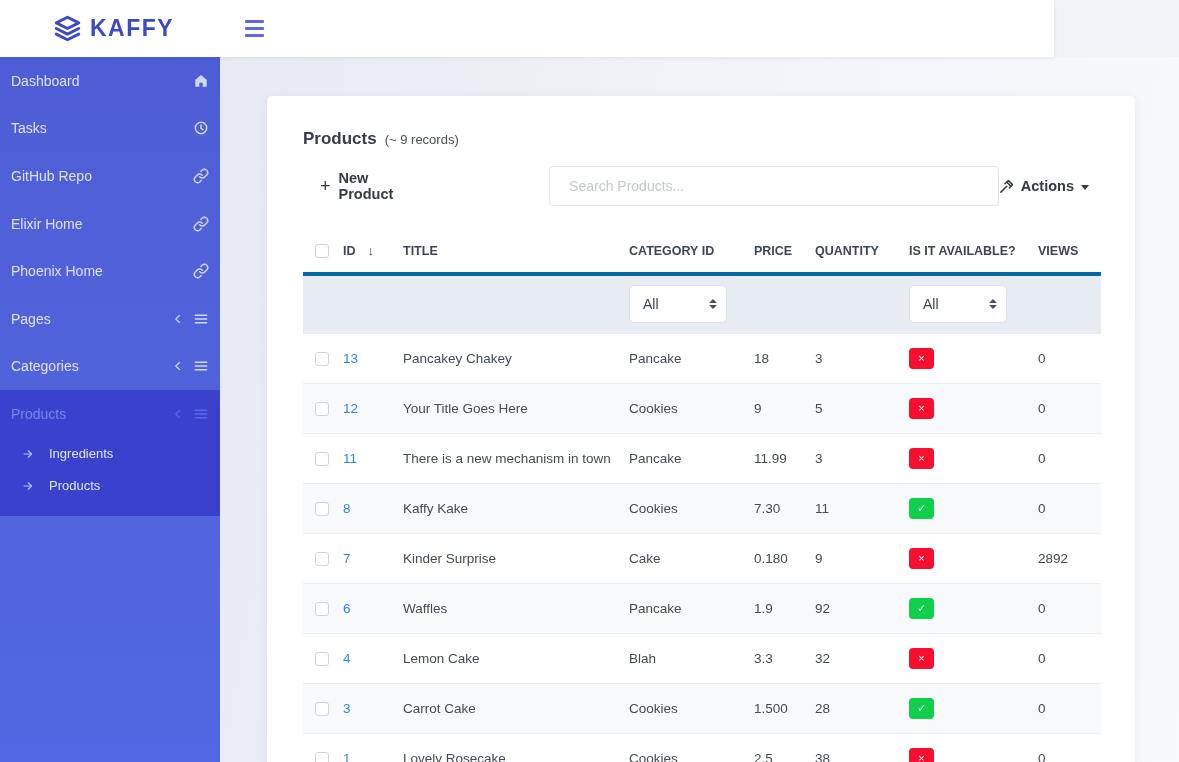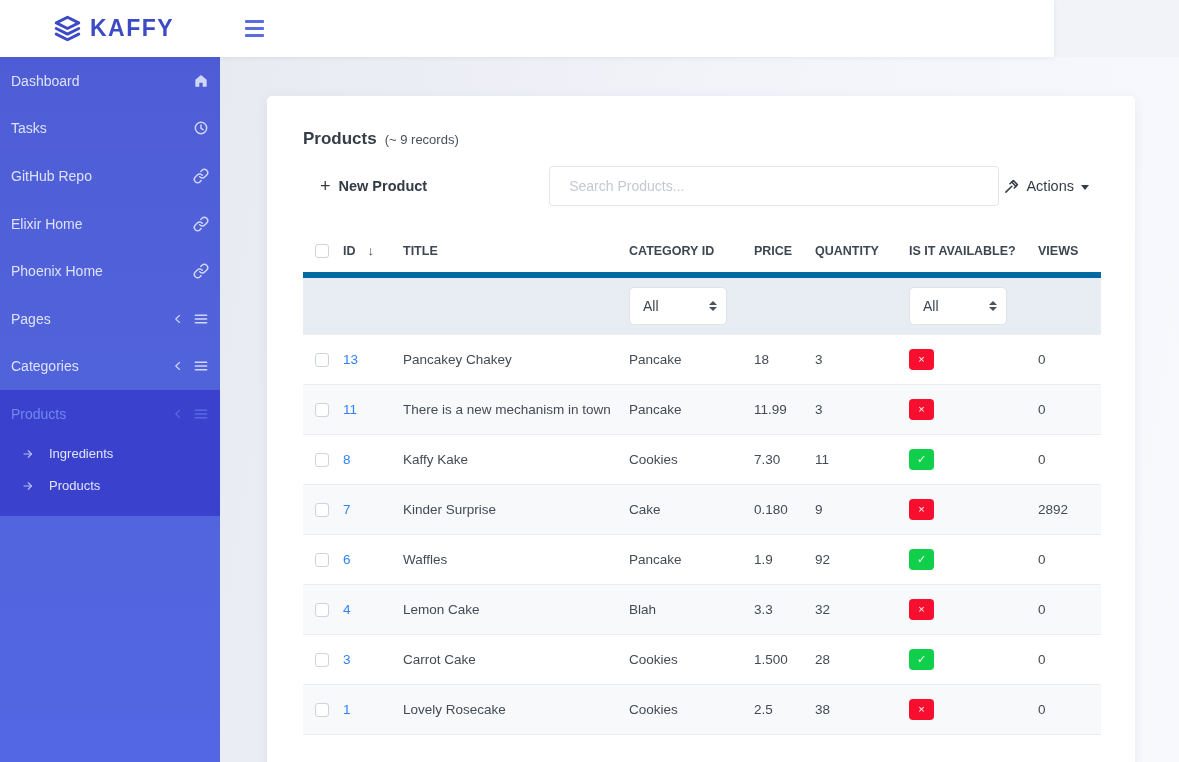--- a/index.html
+++ b/index.html
@@ -47,21 +47,21 @@
 
   .toolbar { display:flex; align-items:center; margin-top:17px; }
   .new-product { display:flex; align-items:center; gap:8px; margin-left:17px;
     font-size:14.5px; font-weight:700; color:#333b45; cursor:pointer; text-decoration:none; }
   .new-product .plus { font-weight:400; font-size:18px; line-height:14px; color:#333b45; }
   .search-input { margin-left:122px; width:450px; height:40px; border:1px solid #e2e5ea;
     border-radius:4px; padding:0 19px; font-size:14px; color:#3c434d; outline:none;
     font-family:"Liberation Sans", sans-serif; background:#fff; }
   .search-input::placeholder { color:#c3c8d1; }
   .actions-btn { margin-left:auto; margin-right:10px; display:flex; align-items:center; gap:7px;
-    font-size:14.5px; font-weight:400; color:#333b45; cursor:pointer; background:none; border:none;
+    font-size:14.5px; font-weight:700; color:#333b45; cursor:pointer; background:none; border:none;
     font-family:"Liberation Sans", sans-serif; }
   .actions-btn .icon { width:15px; height:15px; color:#333b45; }
   .caret-down { width:0; height:0; border-left:4.5px solid transparent;
     border-right:4.5px solid transparent; border-top:5px solid #333b45; margin-top:2px; }
 
   
   table { margin-top:25px; width:796px; border-collapse:collapse; table-layout:fixed; }
   col.c-check{width:40px} col.c-id{width:60px} col.c-title{width:226px}
   col.c-cat{width:125px} col.c-price{width:61px} col.c-qty{width:94px}
   col.c-avail{width:129px} col.c-views{width:63px}
@@ -74,21 +74,21 @@
   .select-wrap { position:relative; width:98px; height:38px; }
   .select-wrap select { width:100%; height:100%; appearance:none; -webkit-appearance:none;
     border:1px solid #dfe3e9; border-radius:5px; background:#fff; padding:0 26px 0 13px;
     font-size:14px; color:#3d4752; font-family:"Liberation Sans", sans-serif; cursor:pointer; outline:none; }
   .select-arrows { position:absolute; right:10px; top:50%; transform:translateY(-50%);
     display:flex; flex-direction:column; gap:2px; pointer-events:none; }
   .select-arrows i { width:0; height:0; border-left:4px solid transparent; border-right:4px solid transparent; }
   .select-arrows i.up { border-bottom:4.5px solid #4a525c; }
   .select-arrows i.down { border-top:4.5px solid #4a525c; }
   tbody td { font-size:13.5px; color:#434b55; padding:14px 10px 14px 0; border-bottom:1px solid #ebedf0; }
-  tbody tr:first-child td { border-top:6px solid #0369a1; }
+  tbody tr:first-child td { border-top:4px solid #0369a1; }
   tbody td:first-child { padding-left:12px; }
   tbody tr:nth-child(odd) { background:#f8f9fa; }
   .id-link { color:#2f83f3; text-decoration:none; cursor:pointer; }
   .checkbox { display:inline-block; width:14px; height:14px; border:1px solid #cfd4da;
     border-radius:3px; background:#fff; cursor:pointer; vertical-align:middle; }
   .badge { display:inline-block; min-width:25px; height:21px; border-radius:4px;
     color:#fff; font-size:11px; line-height:21px; text-align:center; cursor:default; }
   .badge-yes { background:#10d04b; }
   .badge-no  { background:#f80f30; }
 </style>
@@ -288,20 +288,30 @@
             <td><a class="id-link">13</a></td>
             <td>Pancakey Chakey</td>
             <td>Pancake</td>
             <td>18</td>
             <td>3</td>
             <td><span class="badge badge-no">×</span></td>
             <td>0</td>
           </tr>
           <tr>
             <td><span class="checkbox"></span></td>
+            <td><a class="id-link">12</a></td>
+            <td>Your Title Goes Here</td>
+            <td>Cookies</td>
+            <td>9</td>
+            <td>5</td>
+            <td><span class="badge badge-no">×</span></td>
+            <td>0</td>
+          </tr>
+          <tr>
+            <td><span class="checkbox"></span></td>
             <td><a class="id-link">11</a></td>
             <td>There is a new mechanism in town</td>
             <td>Pancake</td>
             <td>11.99</td>
             <td>3</td>
             <td><span class="badge badge-no">×</span></td>
             <td>0</td>
           </tr>
           <tr>
             <td><span class="checkbox"></span></td>

